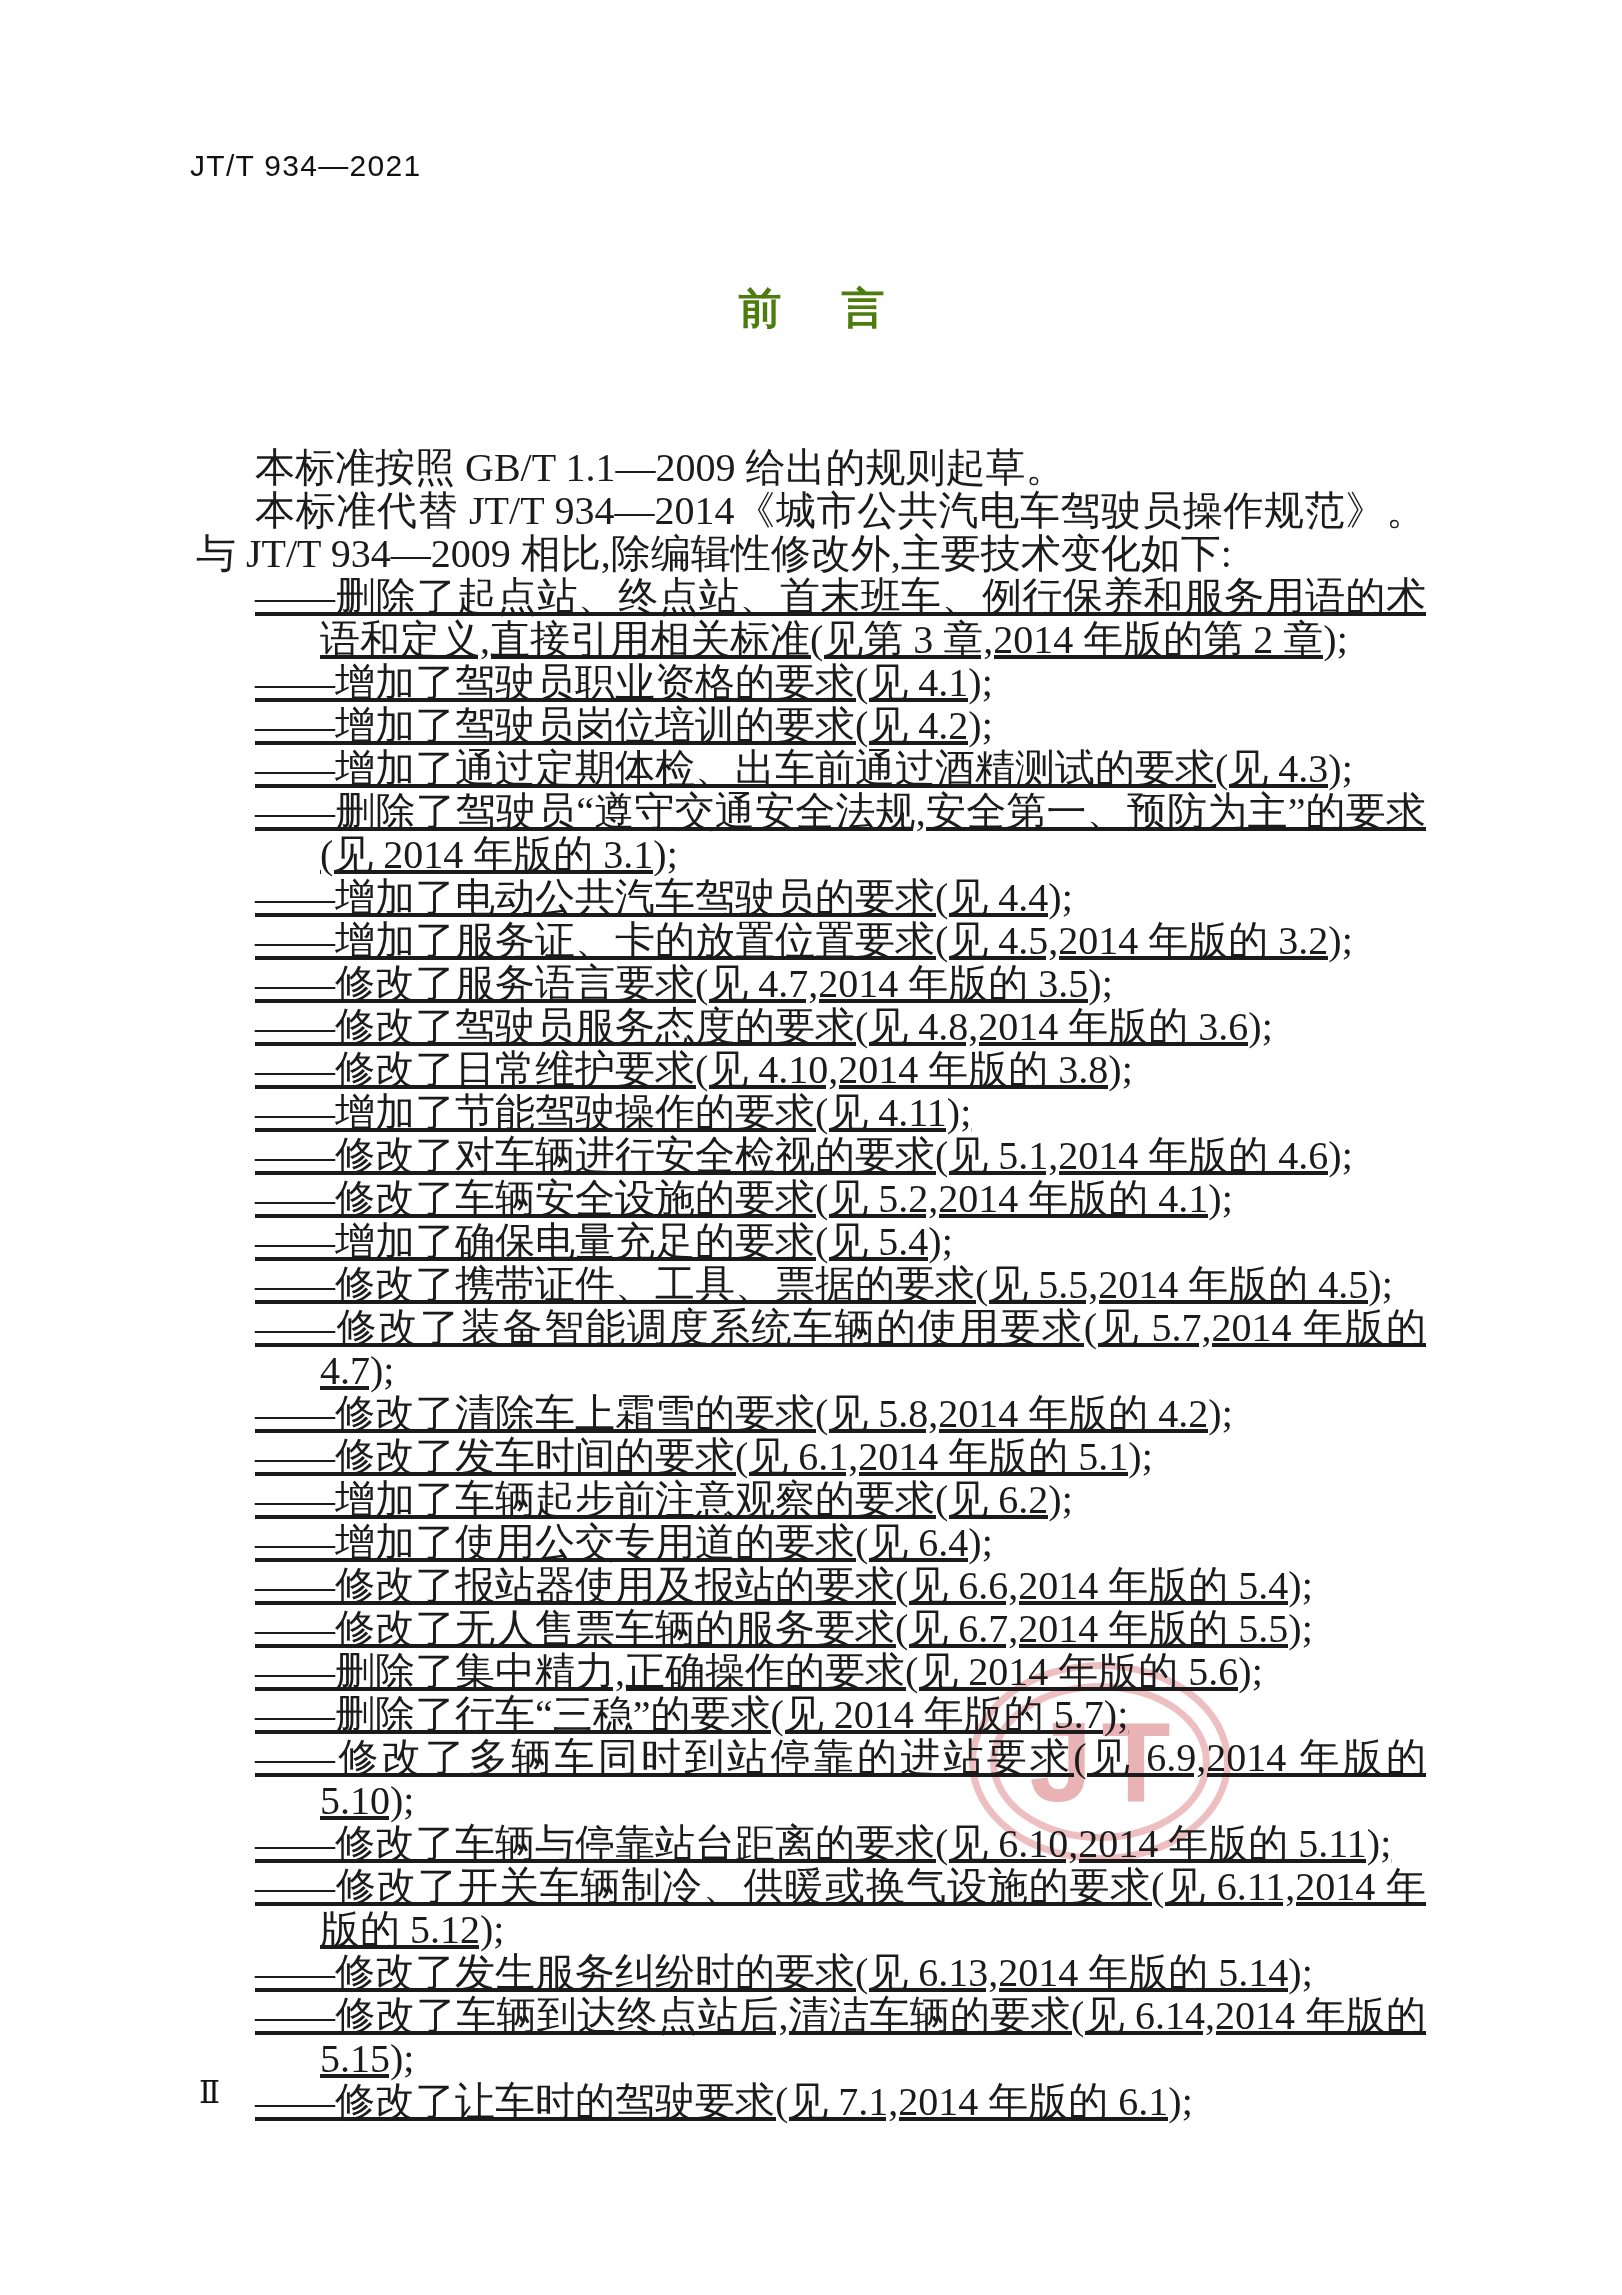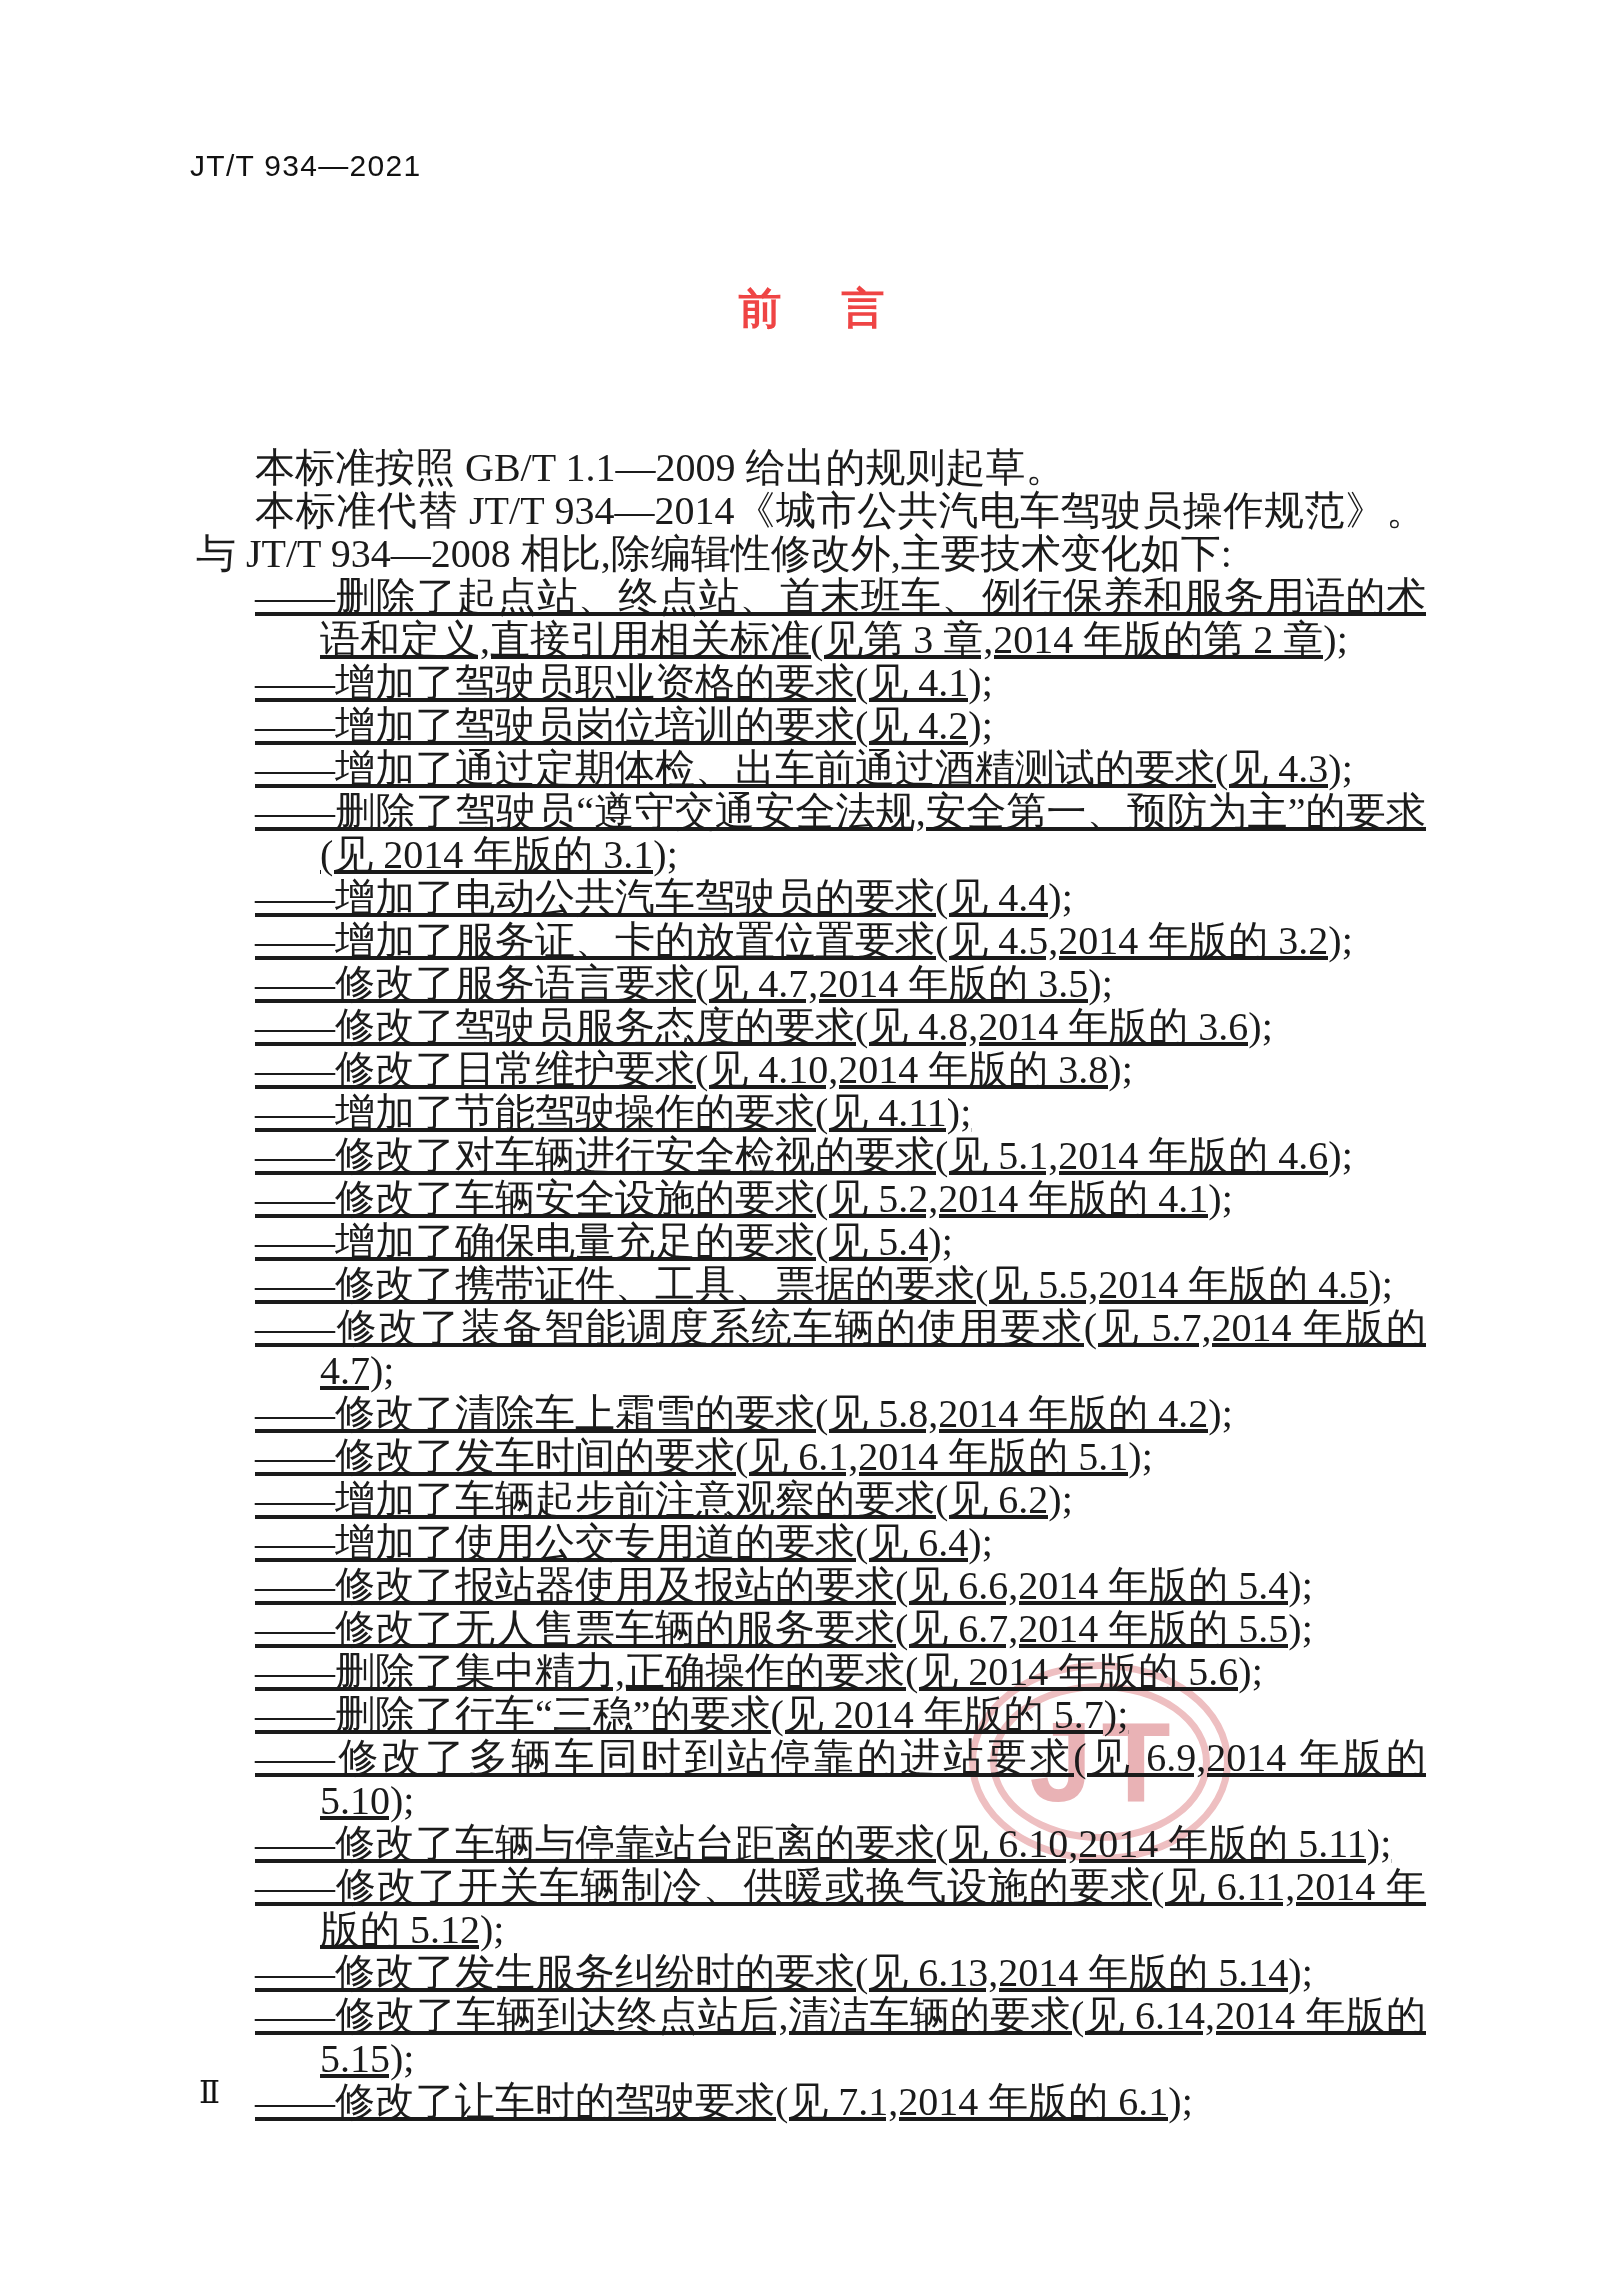--- a/index.html
+++ b/index.html
@@ -24,21 +24,21 @@
     text-align:center;
   }
 
   
   .fw-title{
     position:absolute;left:0;top:285px;width:100%;
     text-align:center;
     font-family:"Liberation Sans","DejaVu Sans",sans-serif;
     font-weight:700;
     font-size:43px;line-height:46px;
-    color:#ef4444;
+    color:#4d7c0f;
   }
   .fw-title .gap{display:inline-block;width:60px;}
 
   
   .fw-body{
     position:absolute;left:196px;top:446px;width:1230px;
     font-size:40px;line-height:43px;
     text-align:justify;
     z-index:2;
   }
@@ -98,21 +98,21 @@
   </div>
 
   <div class="watermark">
     <div class="wm-ring outer"></div>
     <div class="wm-ring inner"></div>
     <div class="wm-letters">JT</div>
   </div>
 
   <div class="fw-body">
     <p>本标准按照 GB/T 1.1—2009 给出的规则起草。</p>
-    <p>本标准代替 JT/T 934—2014《城市公共汽电车驾驶员操作规范》。与 JT/T 934—2008 相比,除编辑性修改外,主要技术变化如下:</p>
+    <p>本标准代替 JT/T 934—2014《城市公共汽电车驾驶员操作规范》。与 JT/T 934—2009 相比,除编辑性修改外,主要技术变化如下:</p>
     <ul class="changes">
         <li>——删除了起点站、终点站、首末班车、例行保养和服务用语的术语和定义,直接引用相关标准(见第 3 章,2014 年版的第 2 章);</li>
         <li>——增加了驾驶员职业资格的要求(见 4.1);</li>
         <li>——增加了驾驶员岗位培训的要求(见 4.2);</li>
         <li>——增加了通过定期体检、出车前通过酒精测试的要求(见 4.3);</li>
         <li>——删除了驾驶员“遵守交通安全法规,安全第一、预防为主”的要求(见 2014 年版的 3.1);</li>
         <li>——增加了电动公共汽车驾驶员的要求(见 4.4);</li>
         <li>——增加了服务证、卡的放置位置要求(见 4.5,2014 年版的 3.2);</li>
         <li>——修改了服务语言要求(见 4.7,2014 年版的 3.5);</li>
         <li>——修改了驾驶员服务态度的要求(见 4.8,2014 年版的 3.6);</li>

